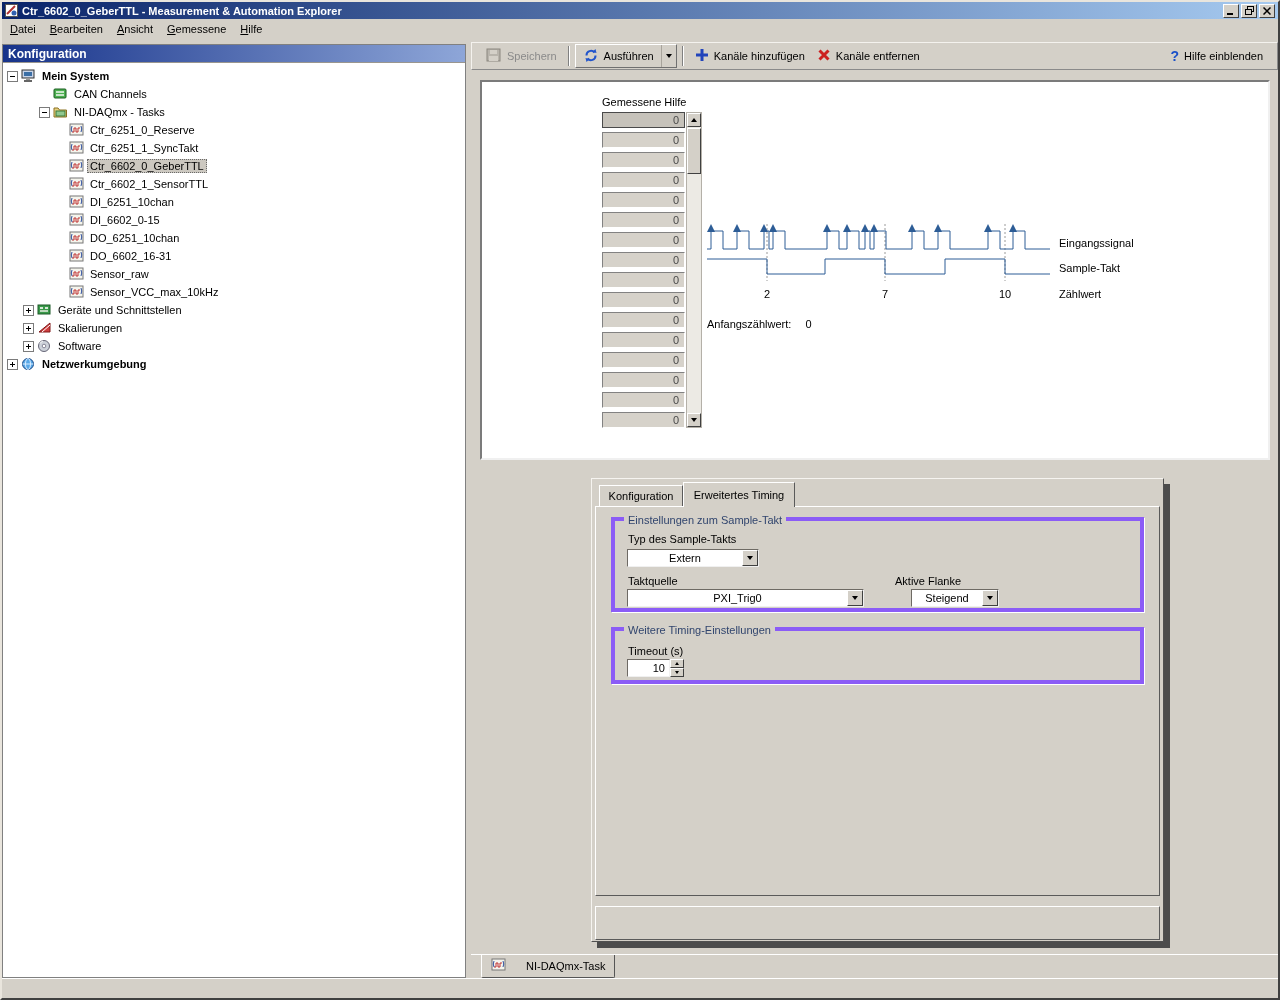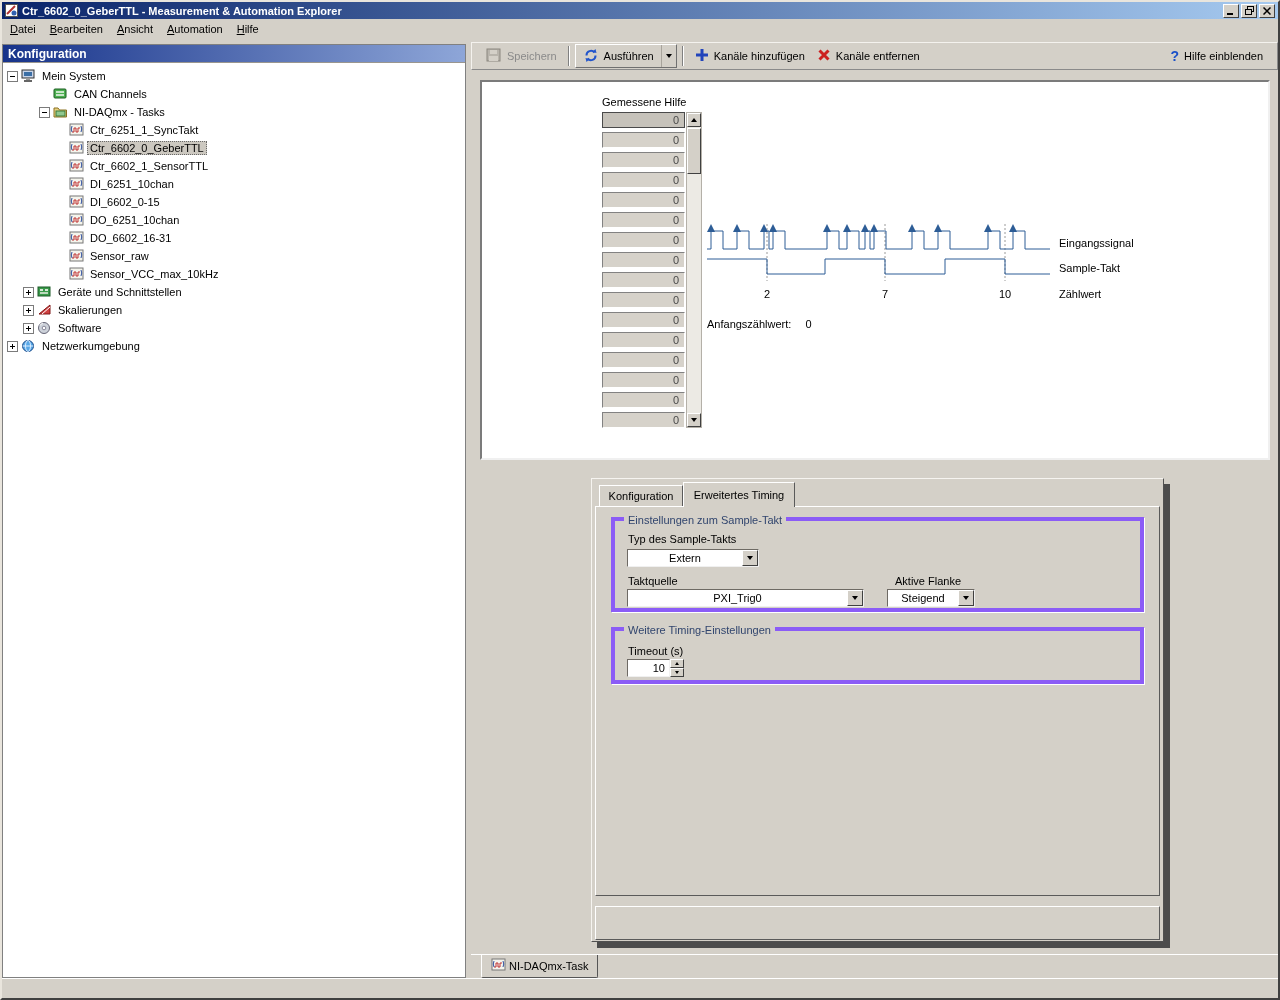--- a/index.html
+++ b/index.html
@@ -25,21 +25,21 @@
   .kfg-header { height:18px; background:linear-gradient(90deg,#17338a,#8ea6d8); color:#fff; font-weight:bold; font-size:12px; display:flex; align-items:center; padding-left:5px; border-bottom:1px solid #9a968e; }
   .tree { padding-top:4px; }
   .tree-row { height:18px; display:flex; align-items:center; gap:3px; white-space:nowrap; cursor:default; }
   .expander { width:11px; height:11px; min-width:11px; background:#fff; border:1px solid #7b7b7b; position:relative; }
   .expander::before { content:""; position:absolute; left:2px; right:2px; top:4px; height:1px; background:#000; }
   .expander.plus::after { content:""; position:absolute; top:2px; bottom:2px; left:4px; width:1px; background:#000; }
   .exp-spacer { width:11px; min-width:11px; }
   .ticon { display:flex; min-width:15px; }
   .tlabel { padding:1px 3px; }
   .tree-row.selected .tlabel { background:#ccc8c0; border:1px dotted #6a6a6a; padding:0 2px; }
-  .ind0 { padding-left:4px; } .ind1 { padding-left:20px; } .ind2 { padding-left:36px; } .ind3 { padding-left:52px; }
+  .ind0 { padding-left:4px;font-weight:bold; } .ind1 { padding-left:20px; } .ind2 { padding-left:36px; } .ind3 { padding-left:52px; }
 
   .splitter { position:absolute; top:42px; left:464px; width:5px; bottom:20px; background:#d4d0c8; }
 
   
   .right-panel { position:absolute; top:38px; left:469px; right:0; bottom:20px; background:#d4d0c8; }
 
   .toolbar { position:absolute; top:2px; left:0; right:0; height:28px; display:flex; align-items:center; padding:0 8px; background:#d4d0c8; border:1px solid; border-color:#f4f2ee #8a8a8a #8a8a8a #f4f2ee; }
   .tbtn { display:flex; align-items:center; gap:5px; padding:3px 6px; height:24px; }
   .tbtn.disabled { color:#8a8a8a; }
   .tsep { width:2px; height:20px; border-left:1px solid #808080; border-right:1px solid #fff; margin:0 5px; }
@@ -88,21 +88,21 @@
 
   .spinbox { position:absolute; display:flex; height:18px; }
   .spin-field { width:43px; background:#fff; border:1px solid; border-color:#6e6a64 #f0f0f0 #f0f0f0 #6e6a64; text-align:right; padding:2px 4px 0 0; }
   .spin-btns { width:14px; display:flex; flex-direction:column; }
   .spin-btn { flex:1; background:#d4d0c8; border:1px solid; border-color:#fff #404040 #404040 #fff; display:flex; align-items:center; justify-content:center; }
   .tri-up-s { width:0;height:0;border-left:2.5px solid transparent; border-right:2.5px solid transparent; border-bottom:3px solid #000; }
   .tri-dn-s { width:0;height:0;border-left:2.5px solid transparent; border-right:2.5px solid transparent; border-top:3px solid #000; }
 
   
   .bottom-tabstrip { position:absolute; left:0; right:0; top:914px; height:26px; border-top:1px solid #fff; }
-  .bottom-tab { position:absolute; left:10px; top:0; height:23px; padding:3px 9px; background:#d4d0c8; border:1px solid; border-color:#d4d0c8 #555 #555 #fff; border-top:none; display:flex; align-items:center; gap:3px; border-bottom-left-radius:2px; border-bottom-right-radius:2px; }
+  .bottom-tab { position:absolute; left:10px; top:0; height:23px; padding:3px 9px; background:#d4d0c8; border:1px solid; border-color:#d4d0c8 #555 #555 #fff; border-top:none; display:flex; align-items:center; gap:20px; border-bottom-left-radius:2px; border-bottom-right-radius:2px; }
 
   .statusbar { position:absolute; left:0; right:0; bottom:0; height:20px; background:#d4d0c8; border-top:1px solid #fff; }
 </style>
 </head>
 <body>
 
 <div class="window">
 
   <div class="titlebar">
     <span class="app-ic">
@@ -131,21 +131,21 @@
           </svg>
         </span>
     </span>
   </div>
 
   <div class="menubar">
 
   <span class="menu-item">Datei</span>
       <span class="menu-item">Bearbeiten</span>
       <span class="menu-item">Ansicht</span>
-      <span class="menu-item">Automation</span>
+      <span class="menu-item">Gemessene</span>
       <span class="menu-item">Hilfe</span>
     </div>
 
   <div class="left-panel">
     <div class="kfg-header">Konfiguration</div>
     <div class="tree">
 
       <div class="tree-row ind0">
         <span class="expander"></span>
         <span class="ticon">
@@ -176,20 +176,32 @@
         <span class="expander"></span>
         <span class="ticon">
             <svg width="15" height="14">
               <path d="M1,3 h4 l1.5,2 h7 v7 h-12.5 z" fill="#e8d080" stroke="#8a7020"></path>
               <rect x="3" y="6" width="9" height="5" fill="#90c890" stroke="#3a7a3a"></rect>
             </svg>
           </span>
         <span class="tlabel">NI-DAQmx - Tasks</span>
       </div>
 
+      <div class="tree-row ind3">
+        <span class="exp-spacer"></span>
+        <span class="ticon">
+            <svg width="15" height="14">
+              <rect x="1" y="1" width="13" height="11" fill="#f4f4ec" stroke="#777"></rect>
+              <path d="M3,9 L5,9 5,5 7,5 7,9 9,9 9,5 11,5" stroke="#c03030" fill="none"></path>
+              <path d="M3,3 q-1.5,3 0,6" stroke="#3050a0" fill="none"></path>
+              <path d="M12,3 q1.5,3 0,6" stroke="#3050a0" fill="none"></path>
+            </svg>
+          </span>
+        <span class="tlabel">Ctr_6251_0_Reserve</span>
+      </div>
 
       <div class="tree-row ind3">
         <span class="exp-spacer"></span>
         <span class="ticon">
             <svg width="15" height="14">
               <rect x="1" y="1" width="13" height="11" fill="#f4f4ec" stroke="#777"></rect>
               <path d="M3,9 L5,9 5,5 7,5 7,9 9,9 9,5 11,5" stroke="#c03030" fill="none"></path>
               <path d="M3,3 q-1.5,3 0,6" stroke="#3050a0" fill="none"></path>
               <path d="M12,3 q1.5,3 0,6" stroke="#3050a0" fill="none"></path>
             </svg>
@@ -499,21 +511,21 @@
               </span>
           </span>
           <span class="fld-label" style="left:13px; top:54px;">Taktquelle</span>
           <span class="combo" style="left:12px; top:68px; width:237px;">
             <span class="combo-text">PXI_Trig0</span>
             <span class="combo-btn">
                 <span class="arrow-down"></span>
               </span>
           </span>
           <span class="fld-label" style="left:280px; top:54px;">Aktive Flanke</span>
-          <span class="combo" style="left:272px; top:68px; width:88px;">
+          <span class="combo" style="left:296px; top:68px; width:88px;">
             <span class="combo-text">Steigend</span>
             <span class="combo-btn">
                 <span class="arrow-down"></span>
               </span>
           </span>
         </div>
 
         <div class="groupbox g2">
           <span class="group-label">Weitere Timing-Einstellungen</span>
           <span class="fld-label" style="left:13px; top:14px;">Timeout (s)</span>

